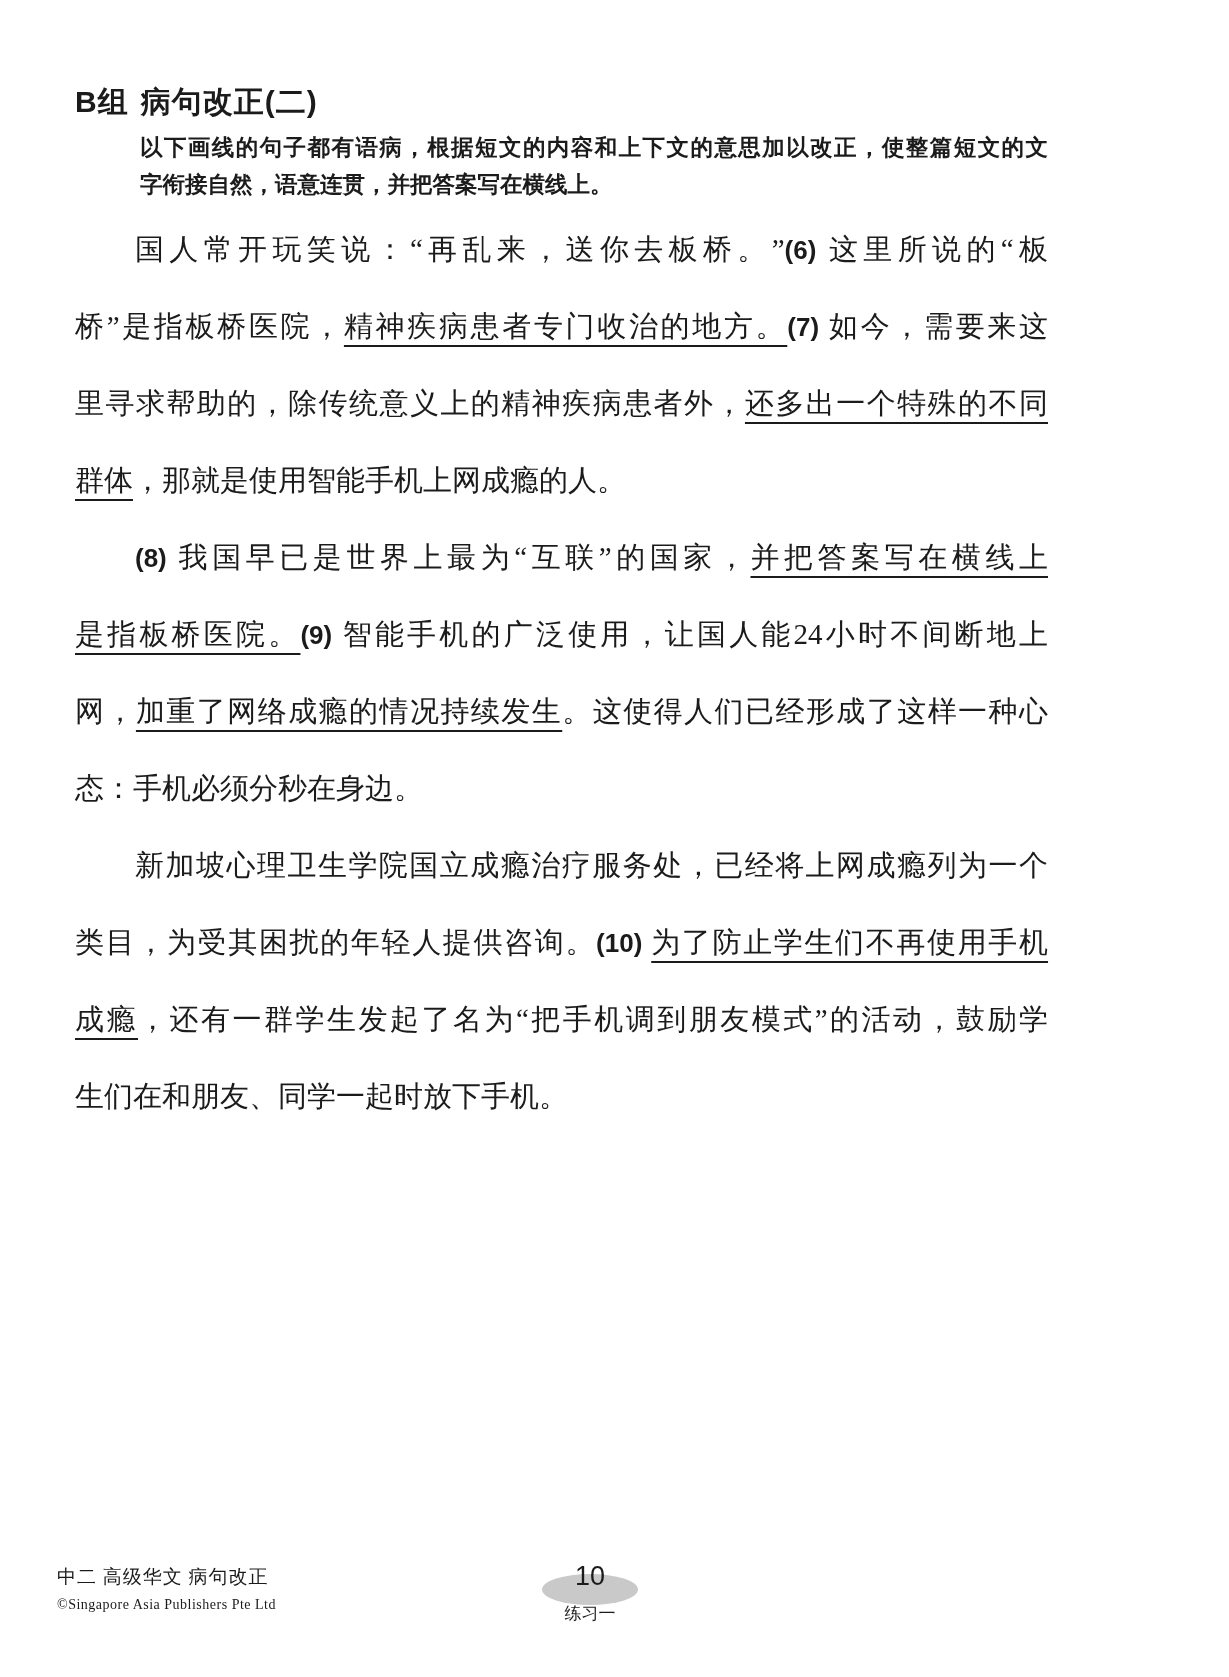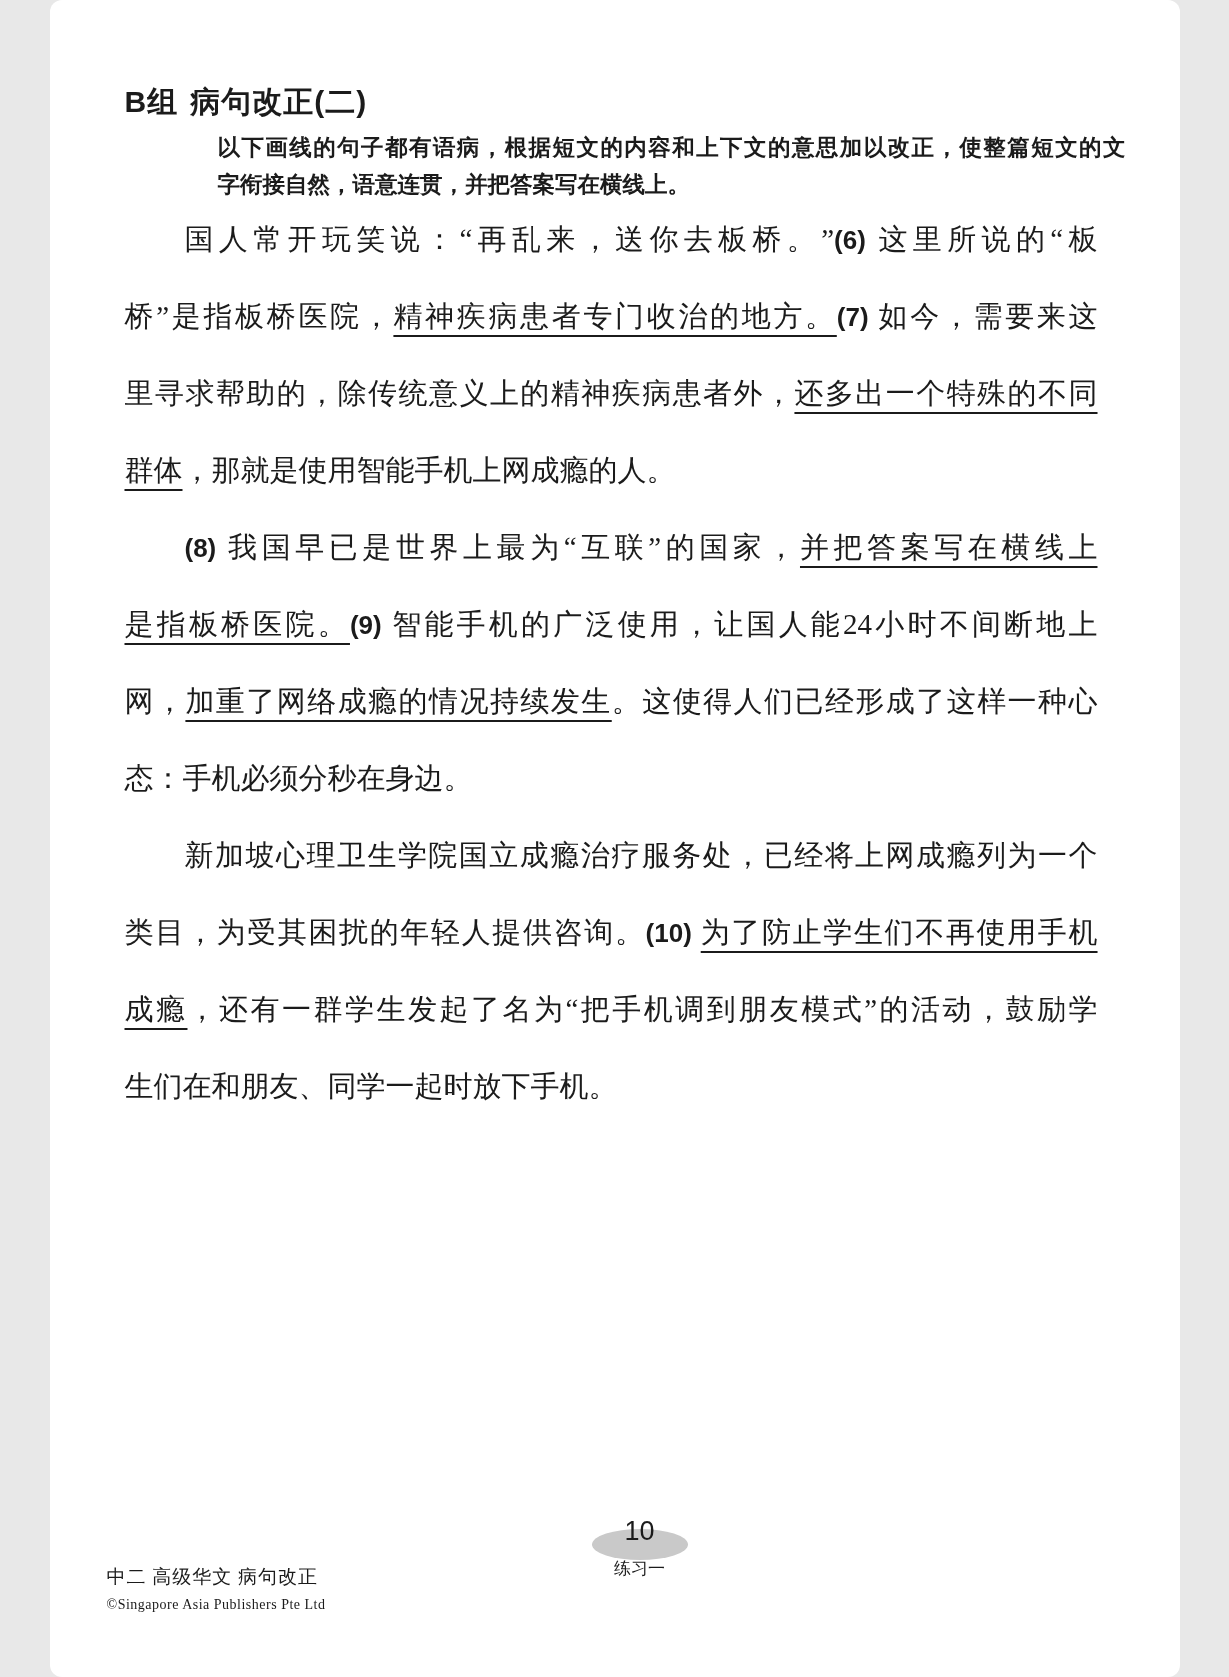--- a/index.html
+++ b/index.html
@@ -1,65 +1,64 @@
 <!DOCTYPE html>
 <html><head>
 <meta charset="utf-8">
 <style>
   html,body{margin:0;padding:0;background:#e8e8e8;}
   .page{
     position:relative;
-    width:1130px;height:1677px;
+    width:1229px;height:1677px;
     margin:0 auto;
     background:#ffffff;
     color:#1b1b1b;
     font-family:"Liberation Serif","DejaVu Serif",serif;
     overflow:hidden;
-    border-radius:12px;
   }
   .heading{
     position:absolute;left:75px;top:82px;
     font-family:"Liberation Sans","DejaVu Sans",sans-serif;
     font-weight:bold;font-size:30px;letter-spacing:1px;
     white-space:nowrap;
   }
   .heading .grp{margin-right:12px;}
   .instructions{
     position:absolute;left:140px;top:129px;width:908px;
     font-family:"Liberation Sans","DejaVu Sans",sans-serif;
-    font-weight:bold;font-size:22.5px;line-height:37px;margin-left:28px;
+    font-weight:bold;font-size:22.5px;line-height:37px;
   }
   .instr-line{text-align:justify;text-align-last:justify;}
   .instr-line.last{text-align-last:left;}
   .passage{
     position:absolute;left:75px;top:213px;width:973px;
     font-size:29px;
   }
   .bl{
-    height:77px;line-height:53px;
+    height:77px;line-height:72px;
     text-align:justify;text-align-last:justify;
   }
   .bl.last{text-align-last:left;}
   .bl.indent{padding-left:60px;}
   .seg-b{
     font-family:"Liberation Sans","DejaVu Sans",sans-serif;
     font-weight:bold;font-size:26px;
   }
   .seg-u{
     text-decoration:underline;
     text-underline-offset:9px;
     text-decoration-thickness:2px;
   }
   .footer-left{
     position:absolute;left:57px;top:1564px;
   }
   .footer-left .fl1{font-size:19px;letter-spacing:1px;}
   .footer-left .fl2{font-size:14px;margin-top:7px;letter-spacing:0.5px;}
   .pagenum-wrap{
-    position:absolute;left:542px;top:1511px;width:96px;height:80px;
+    position:absolute;left:542px;top:1556px;width:96px;height:80px;
     text-align:center;
   }
   .pagenum-oval{
     position:absolute;left:0;top:18px;width:96px;height:31px;
     border-radius:50%;
   }
   .pagenum{
     position:absolute;left:0;top:0;width:96px;
     font-family:"Liberation Sans","DejaVu Sans",sans-serif;
     font-size:27px;line-height:40px;

